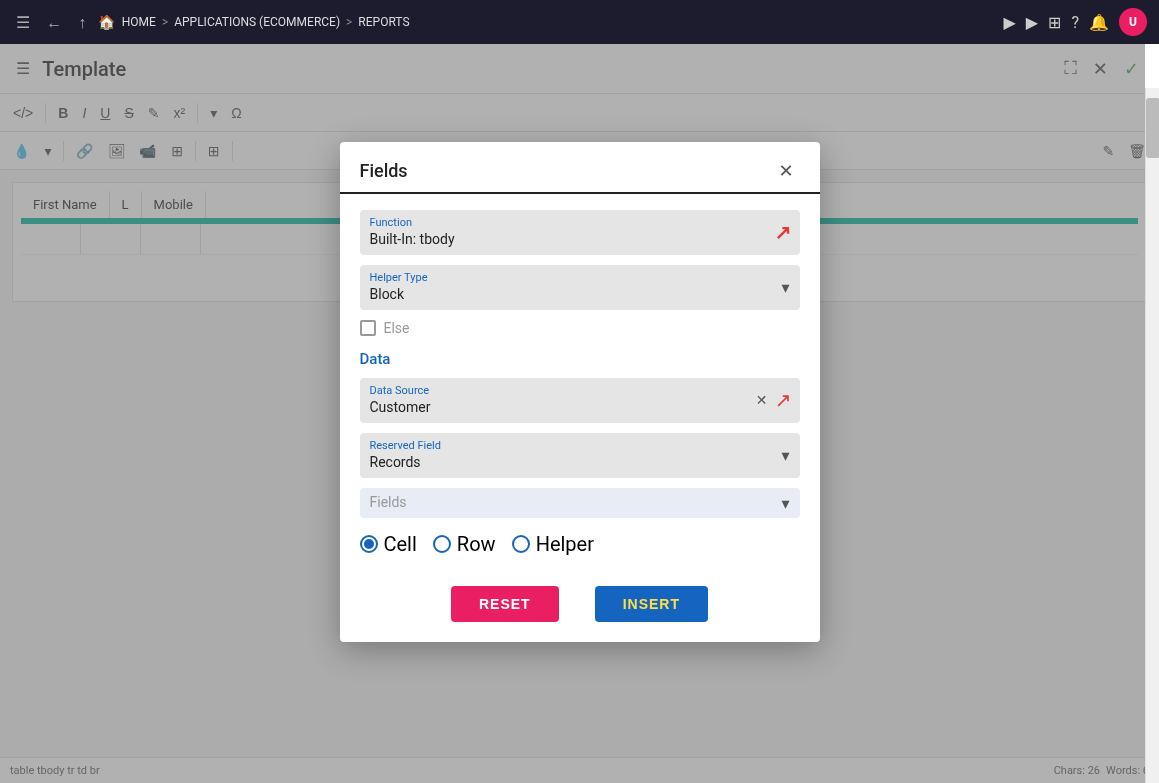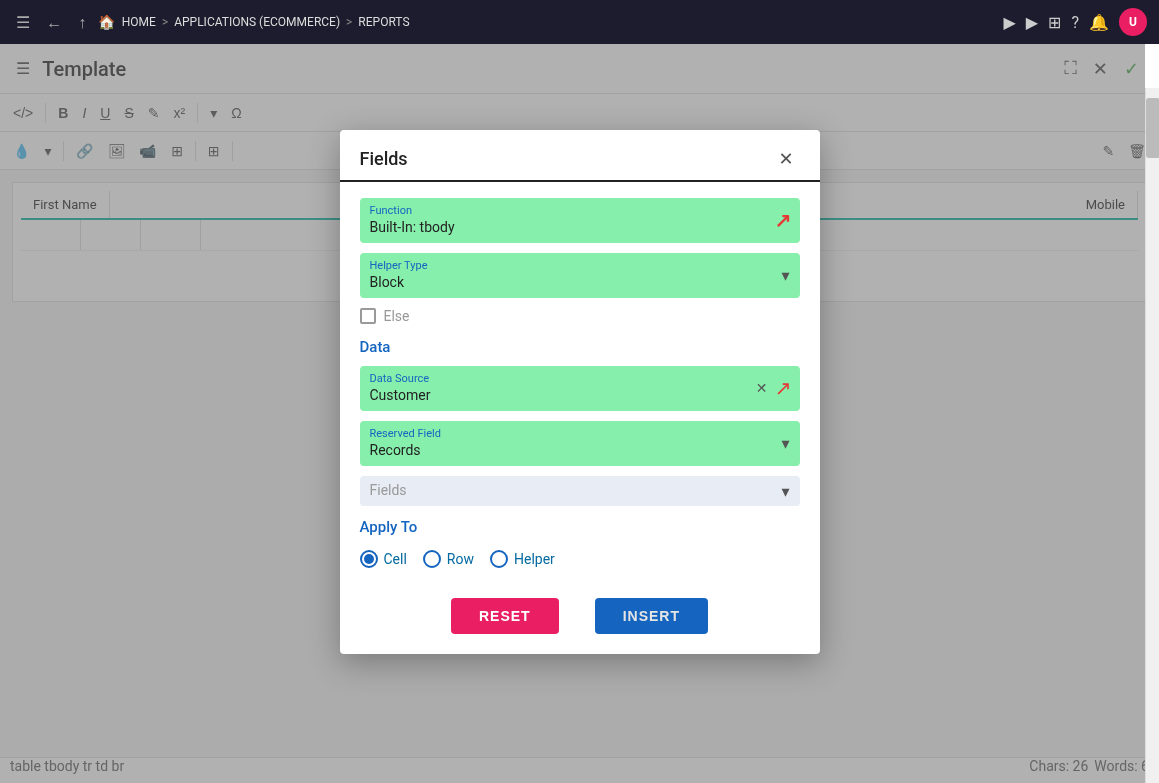--- a/index.html
+++ b/index.html
@@ -143,22 +143,21 @@
     
     .editor-content {
       background: #fff;
       margin: 12px;
       border: 1px solid #e0e0e0;
       min-height: 120px;
       padding: 8px;
     }
     .editor-table-header {
       display: flex;
-      border-bottom: 2px solid #14b8a6;
-      justify-content: space-between;
+      border-bottom: 6px solid #14b8a6;
     }
     .editor-table-header .col {
       padding: 6px 12px;
       font-size: 13px;
       color: #333;
       border-right: 1px solid #ddd;
     }
     .editor-table-row {
       display: flex;
       border-bottom: 1px solid #eee;
@@ -174,23 +173,24 @@
 
     
     .status-bar {
       position: absolute;
       bottom: 0;
       left: 0;
       right: 0;
       background: #fff;
       height: 26px;
       display: flex;
+      align-items: center;
       padding: 0 10px;
       border-top: 1px solid #e0e0e0;
-      font-size: 14px;
+      font-size: 11px;
       color: #666;
       gap: 6px;
     }
 
     
     .scrollbar {
       position: absolute;
       right: 0;
       top: 44px;
       bottom: 0;
@@ -255,21 +255,21 @@
     .modal-body {
       padding: 16px 20px 20px;
     }
     .section-label {
       font-size: 15px;
       font-weight: 500;
       color: #1565c0;
       margin-bottom: 10px;
     }
     .form-field {
-      background: #86efac;
+      background: #e5e5e5;
       border-radius: 4px;
       padding: 6px 10px 8px;
       margin-bottom: 10px;
       position: relative;
     }
     .form-field-label {
       font-size: 11px;
       color: #1565c0;
       margin-bottom: 2px;
     }
@@ -349,22 +349,22 @@
       border-color: #1565c0;
     }
     .radio-circle.selected::after {
       content: '';
       width: 10px;
       height: 10px;
       border-radius: 50%;
       background: #1565c0;
     }
     .radio-label {
-      font-size: 14px;
-      color: #0369a1;
+      font-size: 20px;
+      color: #000000;
     }
 
     .modal-footer {
       display: flex;
       justify-content: center;
       align-items: center;
       gap: 36px;
       padding: 10px 20px 20px;
     }
     .btn-reset {
@@ -374,21 +374,21 @@
       border-radius: 4px;
       padding: 10px 28px;
       font-size: 14px;
       font-weight: 600;
       cursor: pointer;
       letter-spacing: 1px;
       text-transform: uppercase;
     }
     .btn-insert {
       background: #1565c0;
-      color: #e5e5e5;
+      color: #fde047;
       border: none;
       border-radius: 4px;
       padding: 10px 28px;
       font-size: 14px;
       font-weight: 600;
       cursor: pointer;
       letter-spacing: 1px;
       text-transform: uppercase;
     }
   </style>
@@ -522,21 +522,20 @@
       <div class="form-field-label">Reserved Field</div>
       <div class="form-field-value">Records</div>
       <span class="form-field-arrow">▾</span>
     </div>
 
     <div class="form-field" style="position:relative; background:#e8edf5;">
       <div class="form-field-value" style="color:#999;">Fields</div>
       <span class="form-field-arrow">▾</span>
     </div>
 
-    <div class="section-label" style="margin-top:12px;">Apply To</div>
     <div class="apply-to-row">
       <div class="radio-option">
         <div class="radio-circle selected"></div>
         <span class="radio-label">Cell</span>
       </div>
       <div class="radio-option">
         <div class="radio-circle"></div>
         <span class="radio-label">Row</span>
       </div>
       <div class="radio-option">

